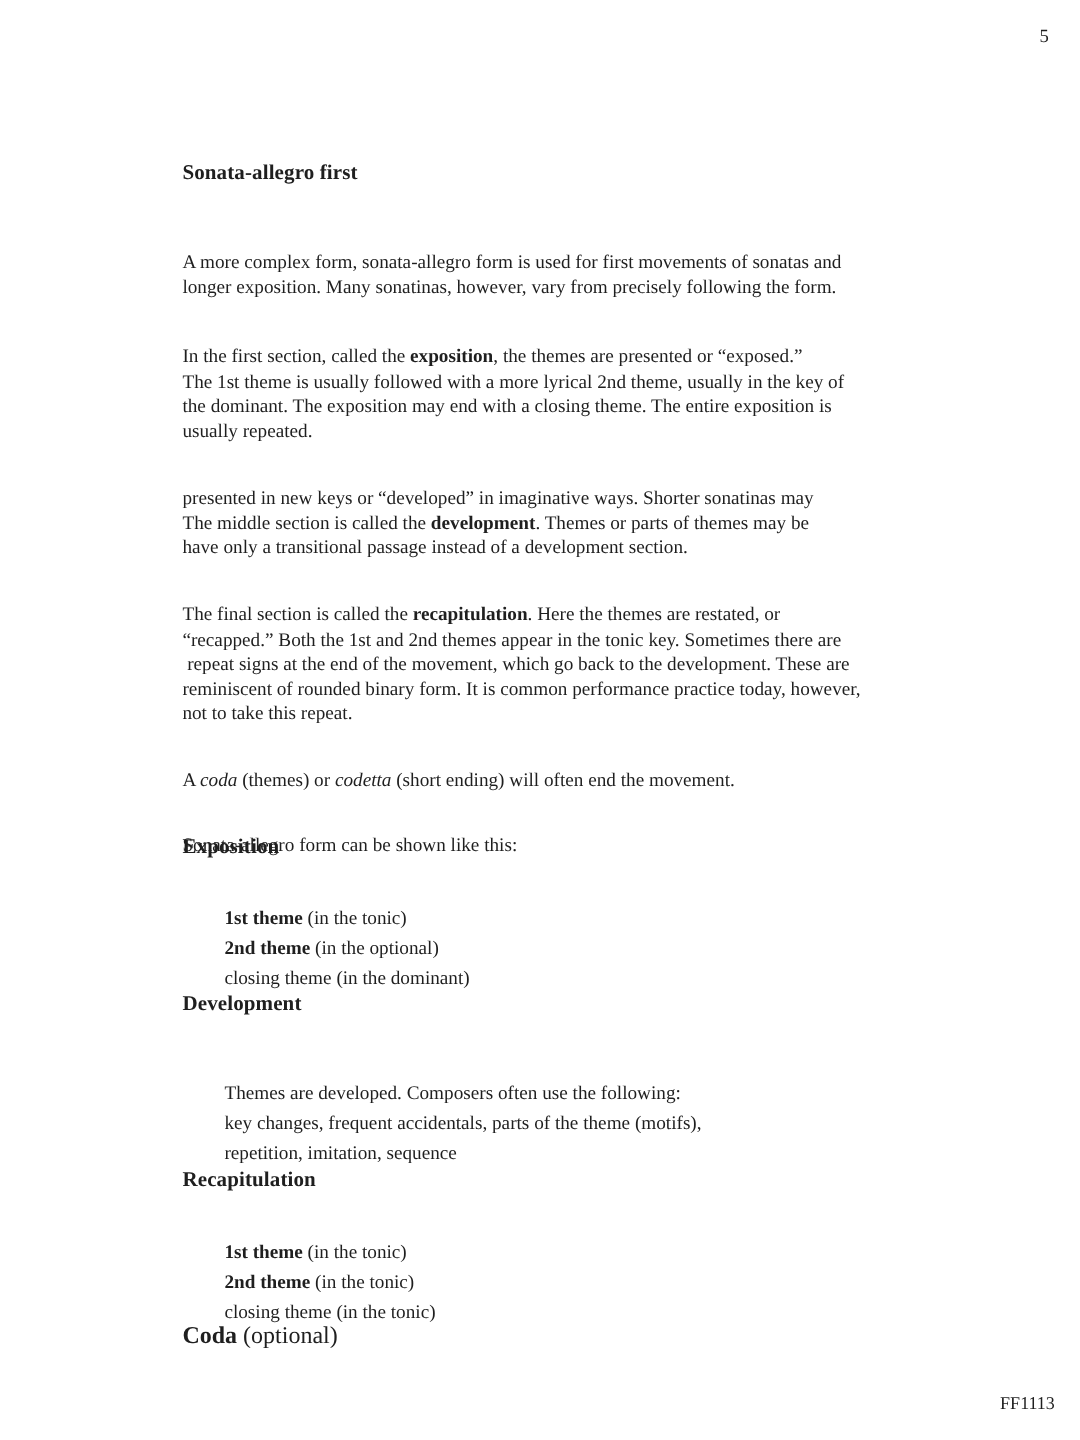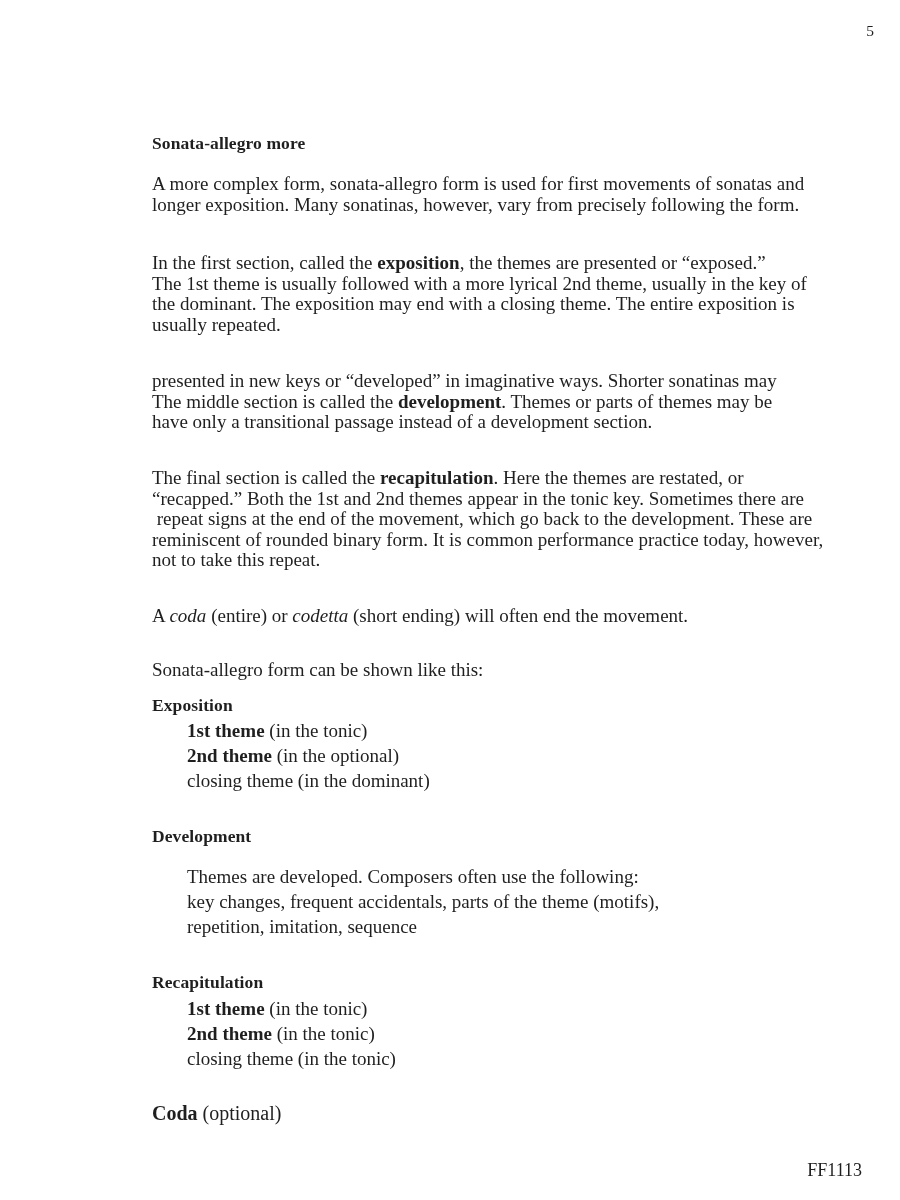--- a/index.html
+++ b/index.html
@@ -21,22 +21,23 @@
     left: 152px;
     color: #1f1f1f;
   }
   .h {
     font-weight: bold;
     font-size: 17.5px;
     line-height: 22px;
     letter-spacing: 0.1px;
   }
   .body {
-    font-size: 19px;
+    font-size: 16px;
     line-height: 20.5px;
+    margin-top: 35px;
   }
   .items {
     left: 187px;
     line-height: 25px;
   }
   .coda-h {
     font-size: 20px;
     line-height: 22px;
   }
   .line { white-space: pre; }
@@ -45,33 +46,33 @@
   .pgnum {
     position: absolute;
     top: 21px;
     right: 26px;
     font-size: 15.5px;
     line-height: 20px;
   }
   .footer-code {
     position: absolute;
     top: 1160px;
-    right: 38px;
-    font-size: 18px;
+    right: 21px;
+    font-size: 15px;
     line-height: 20px;
   }
 </style>
 </head>
 <body>
 
 <div class="page">
 
   <div class="pgnum">5</div>
 
-  <div class="block h" style="top:132px">Sonata-allegro more</div>
+  <div class="block h" style="top:132px">Sonata-allegro first</div>
 
   <div class="block body" style="top:174px">
       <div class="line"><span>A more complex form, sonata-allegro form is used for first movements of sonatas and</span></div>
       <div class="line"><span>longer exposition. Many sonatinas, however, vary from precisely following the form.</span></div>
     </div>
 
   <div class="block body" style="top:253px">
       <div class="line"><span>In the first section, called the </span><span class="b">exposition</span><span>, the themes are presented or “exposed.”</span></div>
       <div class="line"><span>The 1st theme is usually followed with a more lyrical 2nd theme, usually in the key of</span></div>
       <div class="line"><span>the dominant. The exposition may end with a closing theme. The entire exposition is</span></div>
@@ -86,21 +87,21 @@
 
   <div class="block body" style="top:468px">
       <div class="line"><span>The final section is called the </span><span class="b">recapitulation</span><span>. Here the themes are restated, or</span></div>
       <div class="line"><span>“recapped.” Both the 1st and 2nd themes appear in the tonic key. Sometimes there are</span></div>
       <div class="line"><span> repeat signs at the end of the movement, which go back to the development. These are</span></div>
       <div class="line"><span>reminiscent of rounded binary form. It is common performance practice today, however,</span></div>
       <div class="line"><span>not to take this repeat.</span></div>
     </div>
 
   <div class="block body" style="top:606px">
-      <div class="line"><span>A </span><span class="i">coda</span><span> (entire) or </span><span class="i">codetta</span><span> (short ending) will often end the movement.</span></div>
+      <div class="line"><span>A </span><span class="i">coda</span><span> (themes) or </span><span class="i">codetta</span><span> (short ending) will often end the movement.</span></div>
     </div>
 
   <div class="block body" style="top:660px">Sonata-allegro form can be shown like this:</div>
 
   <div class="block h" style="top:694px">Exposition</div>
 
   <div class="block body items" style="top:718px">
       <div class="line"><span class="b">1st theme</span><span> (in the tonic)</span></div>
       <div class="line"><span class="b">2nd theme</span><span> (in the optional)</span></div>
       <div class="line"><span>closing theme (in the dominant)</span></div>

